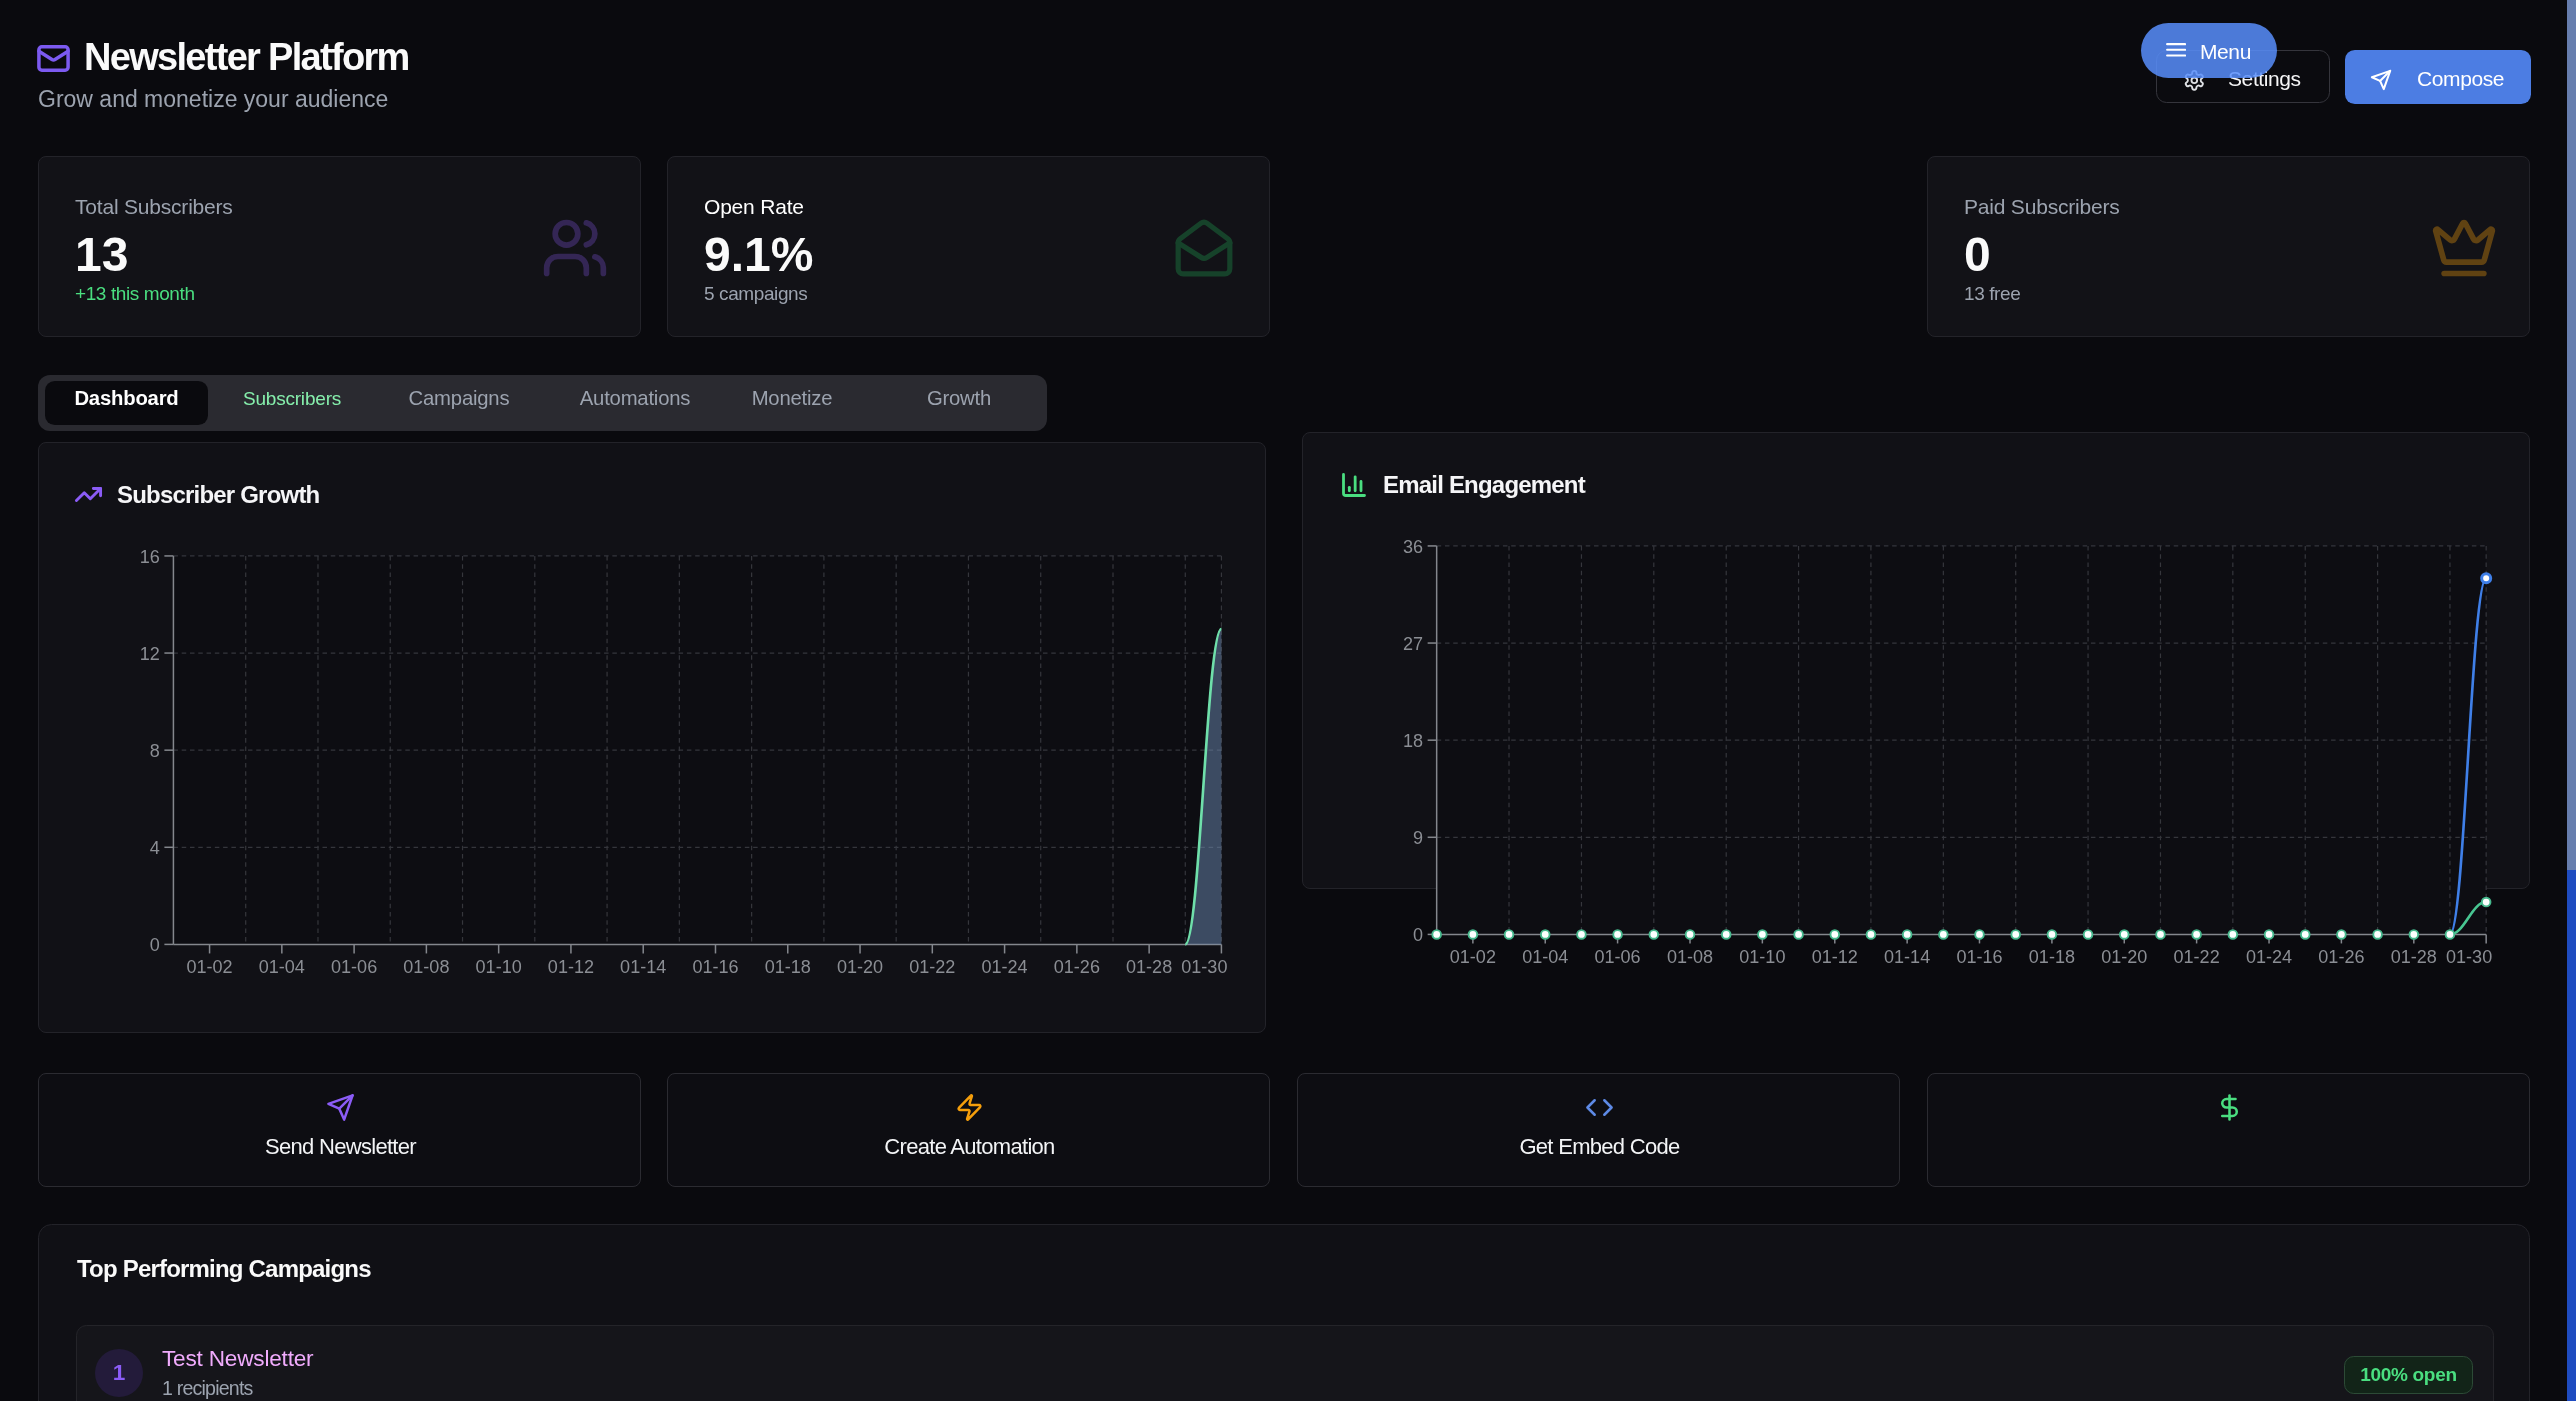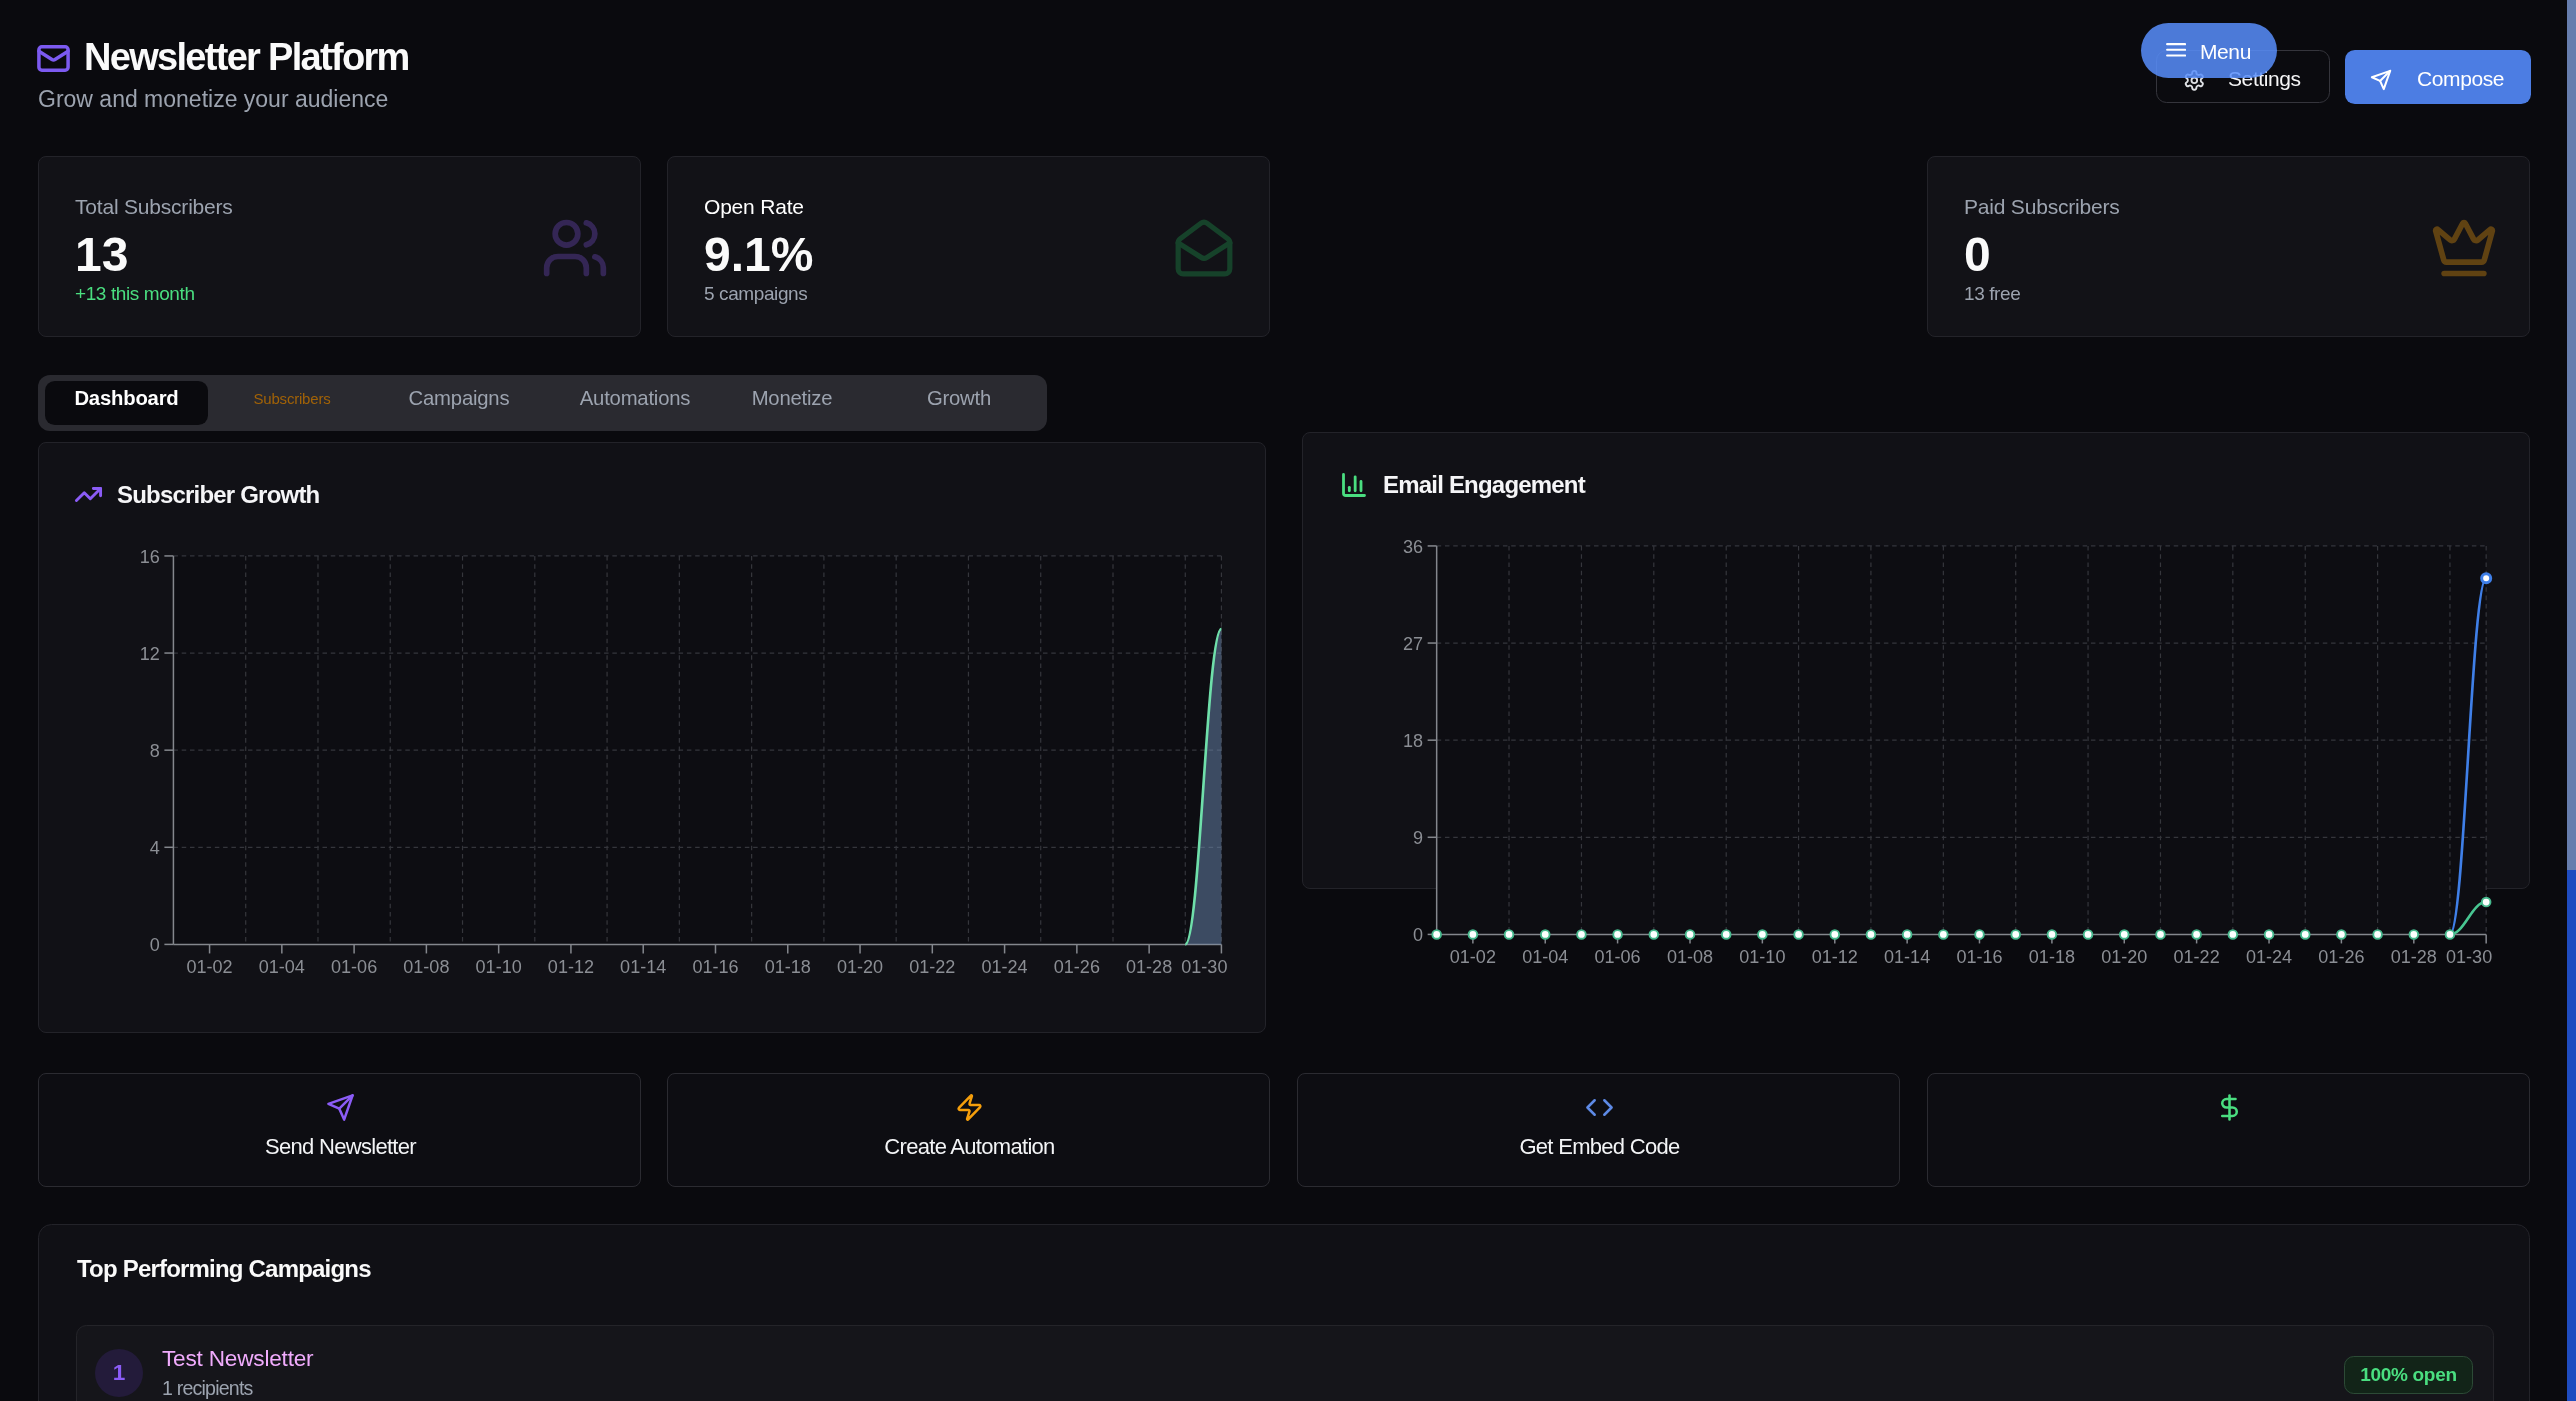--- a/index.html
+++ b/index.html
@@ -62,21 +62,21 @@
   <div style="position:absolute;left:36px;top:127px;font-size:19px;color:#9ca3af;line-height:1;letter-spacing:-0.4px">13 free</div>
   <svg style="position:absolute;left:502px;top:57px;opacity:0.34" width="68" height="68" viewBox="0 0 24 24" fill="none" stroke="#f59e0b" stroke-width="2" stroke-linecap="round" stroke-linejoin="round">
         <path d="M11.562 3.266a.5.5 0 0 1 .876 0L15.39 8.87a1 1 0 0 0 1.516.294L21.183 5.5a.5.5 0 0 1 .798.519l-2.834 10.246a1 1 0 0 1-.956.735H5.81a1 1 0 0 1-.957-.735L2.02 6.02a.5.5 0 0 1 .798-.519l4.276 3.664a1 1 0 0 0 1.516-.294z"></path>
         <line x1="5" x2="19" y1="21" y2="21"></line>
       </svg>
 </div>
 
 <div style="position:absolute;left:38px;top:375px;width:1009px;height:56px;background:#2a2a30;border-radius:12px"></div>
 <div style="position:absolute;left:45px;top:381px;width:163px;height:44px;background:#0a0a0e;border-radius:9.8px"></div>
 <div style="position:absolute;left:45px;top:378px;width:163px;height:41px;display:flex;align-items:center;justify-content:center;font-size:20.3px;font-weight:600;color:#fff;letter-spacing:-0.2px">Dashboard</div>
-    <div style="position:absolute;left:179px;top:378px;width:226px;height:41px;display:flex;align-items:center;justify-content:center;font-size:15px;color:#a16207;letter-spacing:-0.2px">Subscribers</div>
+    <div style="position:absolute;left:179px;top:378px;width:226px;height:41px;display:flex;align-items:center;justify-content:center;font-size:19px;color:#86efac;letter-spacing:-0.2px">Subscribers</div>
     <div style="position:absolute;left:346px;top:378px;width:226px;height:41px;display:flex;align-items:center;justify-content:center;font-size:20.3px;color:#9ca3af;letter-spacing:-0.2px">Campaigns</div>
     <div style="position:absolute;left:522px;top:378px;width:226px;height:41px;display:flex;align-items:center;justify-content:center;font-size:20.3px;color:#9ca3af;letter-spacing:-0.2px">Automations</div>
     <div style="position:absolute;left:679px;top:378px;width:226px;height:41px;display:flex;align-items:center;justify-content:center;font-size:20.3px;color:#9ca3af;letter-spacing:-0.2px">Monetize</div>
     <div style="position:absolute;left:846px;top:378px;width:226px;height:41px;display:flex;align-items:center;justify-content:center;font-size:20.3px;color:#9ca3af;letter-spacing:-0.2px">Growth</div>
 
 <div class="card" style="left:38px;top:442px;width:1228px;height:591px;background:#111116;border-color:#232329">
   <svg style="position:absolute;left:35px;top:37px;opacity:1" width="29" height="29" viewBox="0 0 24 24" fill="none" stroke="#8b5cf6" stroke-width="2.4" stroke-linecap="round" stroke-linejoin="round">
         <polyline points="22 7 13.5 15.5 8.5 10.5 2 17"></polyline>
         <polyline points="16 7 22 7 22 13"></polyline>
       </svg>

